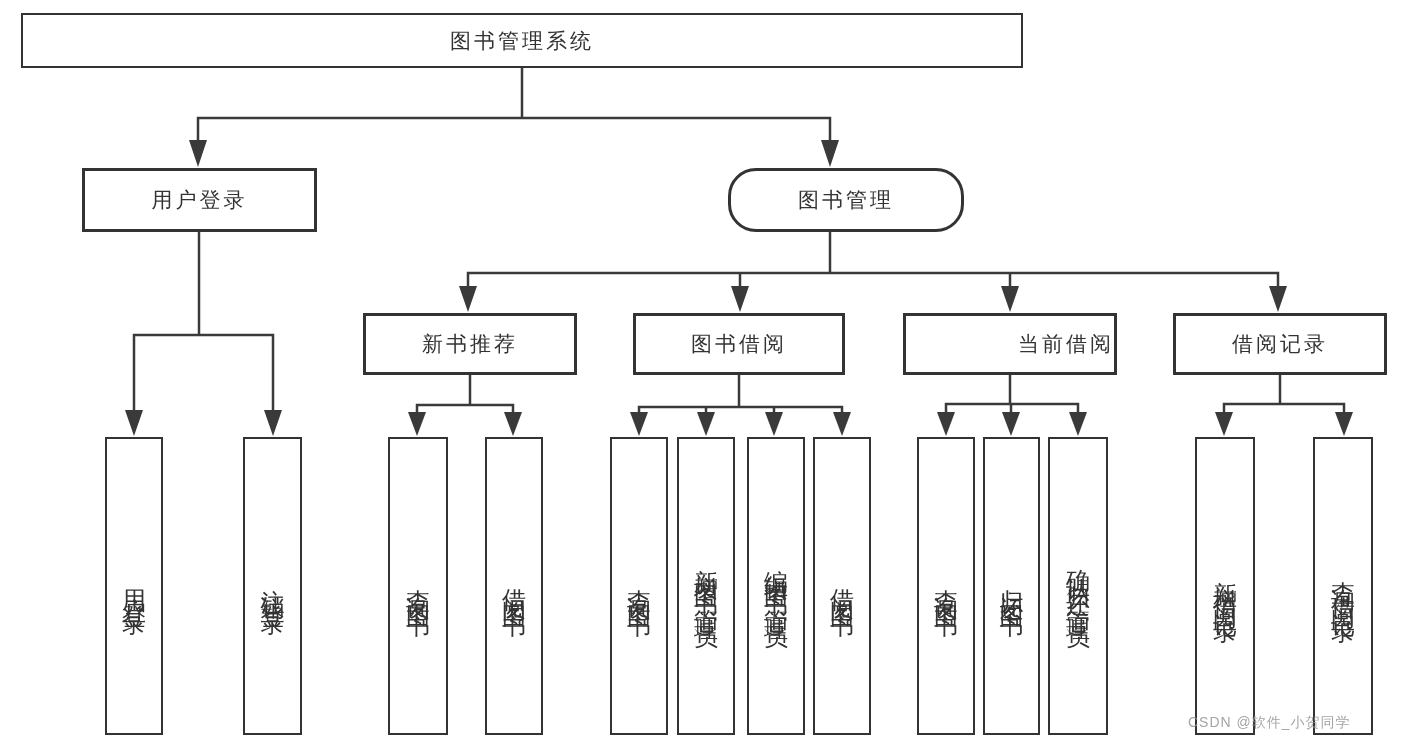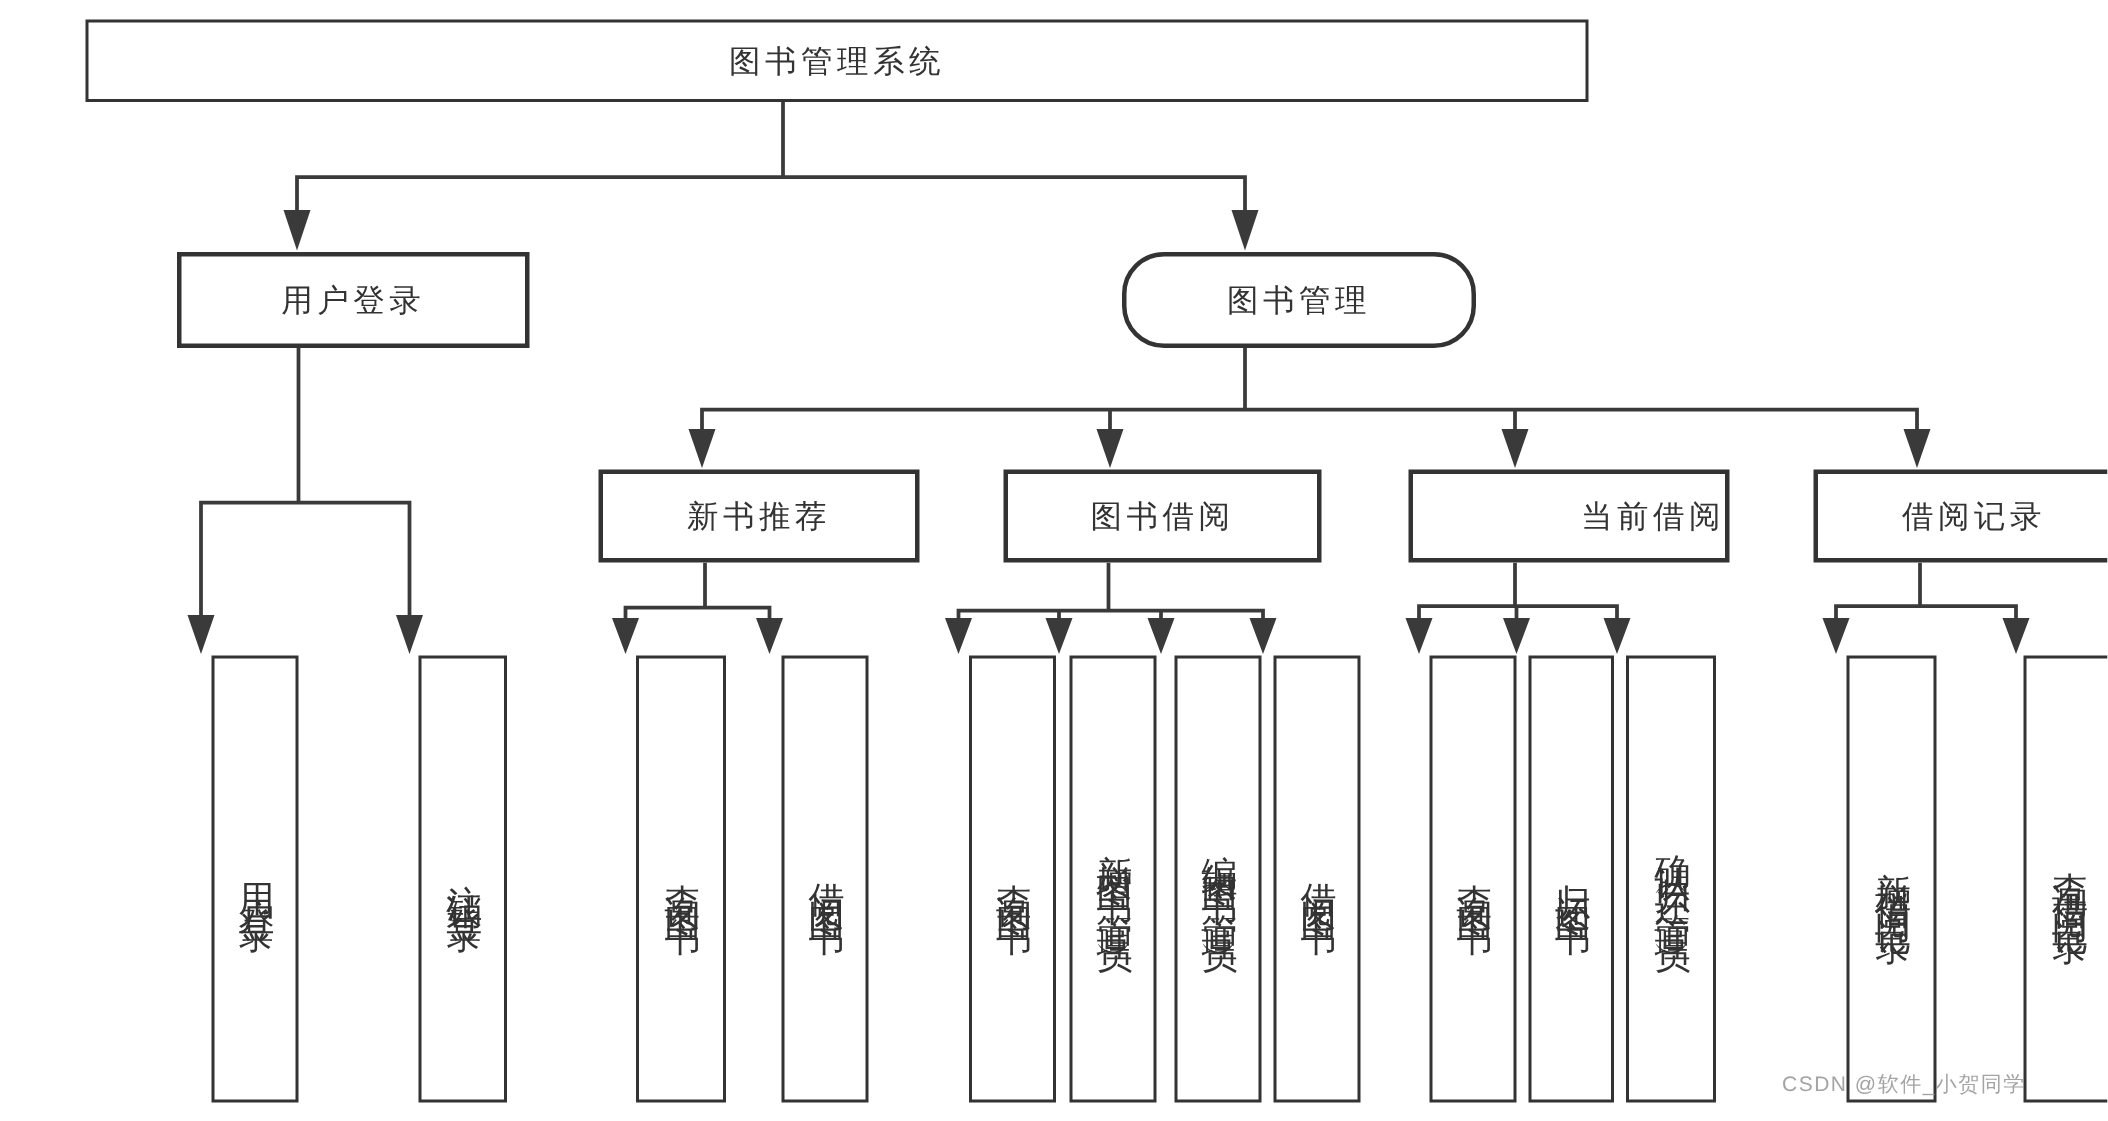--- a/index.html
+++ b/index.html
@@ -19,21 +19,20 @@
   }
   .box {
     position: absolute;
     box-sizing: border-box;
     background: #ffffff;
     border: 3px solid #333333;
     display: flex;
     align-items: center;
     justify-content: center;
     text-align: center;
-    margin-left: 36px;
   }
   .box.h {
     font-size: 21px;
     letter-spacing: 3px;
     white-space: nowrap;
   }
   .box.root { border-width: 2px; }
   .box.v {
     border-width: 2.5px;
     writing-mode: vertical-rl;
@@ -132,21 +131,21 @@
     </g>
   </svg>
 
   <div class="box h root" style="left:21px; top:13px; width:1002px; height:55px;">
     <span>图书管理系统</span>
   </div>
 
   <div class="box h" style="left:82px; top:168px; width:235px; height:64px;">
     <span>用户登录</span>
   </div>
-  <div class="box h" style="left:712px; top:168px; width:236px; height:64px;border-radius:28px;">
+  <div class="box h" style="left:728px; top:168px; width:236px; height:64px;border-radius:28px;">
     <span>图书管理</span>
   </div>
 
   <div class="box h" style="left:633px; top:313px; width:212px; height:62px;">
     <span>图书借阅</span>
   </div>
   <div class="box h" style="left:363px; top:313px; width:214px; height:62px;">
     <span>新书推荐</span>
   </div>
   <div class="box h" style="left:903px; top:313px; width:214px; height:62px;justify-content:flex-end;">

